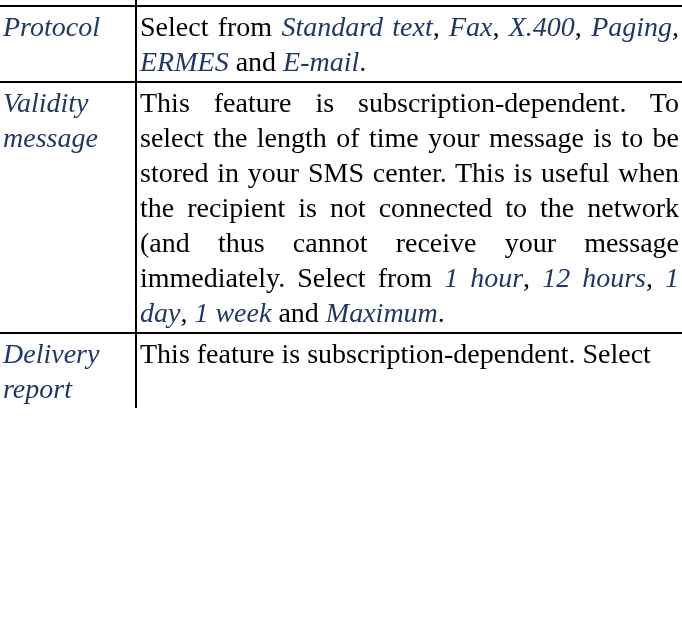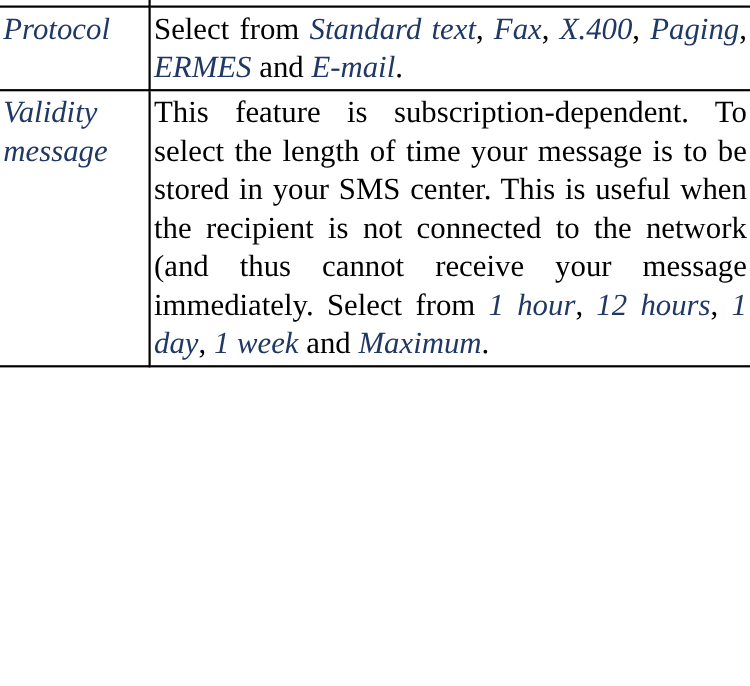--- a/index.html
+++ b/index.html
@@ -81,14 +81,20 @@
       <td class="right-cell desc">
         <span>Select from </span><span class="em">Standard text</span><span>, </span><span class="em">Fax</span><span>, </span><span class="em">X.400</span><span>, </span><span class="em">Paging</span><span>, </span><span class="em">ERMES</span><span> and </span><span class="em">E-mail</span><span>.</span>
       </td>
     </tr>
     <tr>
       <td class="left-cell term">Validity message</td>
       <td class="right-cell desc">
         <span>This feature is subscription-dependent. To select the length of time your message is to be stored in your SMS center. This is useful when the recipient is not connected to the network (and thus cannot receive your message immediately. Select from </span><span class="em">1 hour</span><span>, </span><span class="em">12 hours</span><span>, </span><span class="em">1 day</span><span>, </span><span class="em">1 week</span><span> and </span><span class="em">Maximum</span><span>.</span>
       </td>
     </tr>
+    <tr class="last">
+      <td class="left-cell term">Delivery report</td>
+      <td class="right-cell desc">
+        <span>This feature is subscription-dependent. Select</span>
+      </td>
+    </tr>
   </tbody>
 </table>
 
 </body></html>

